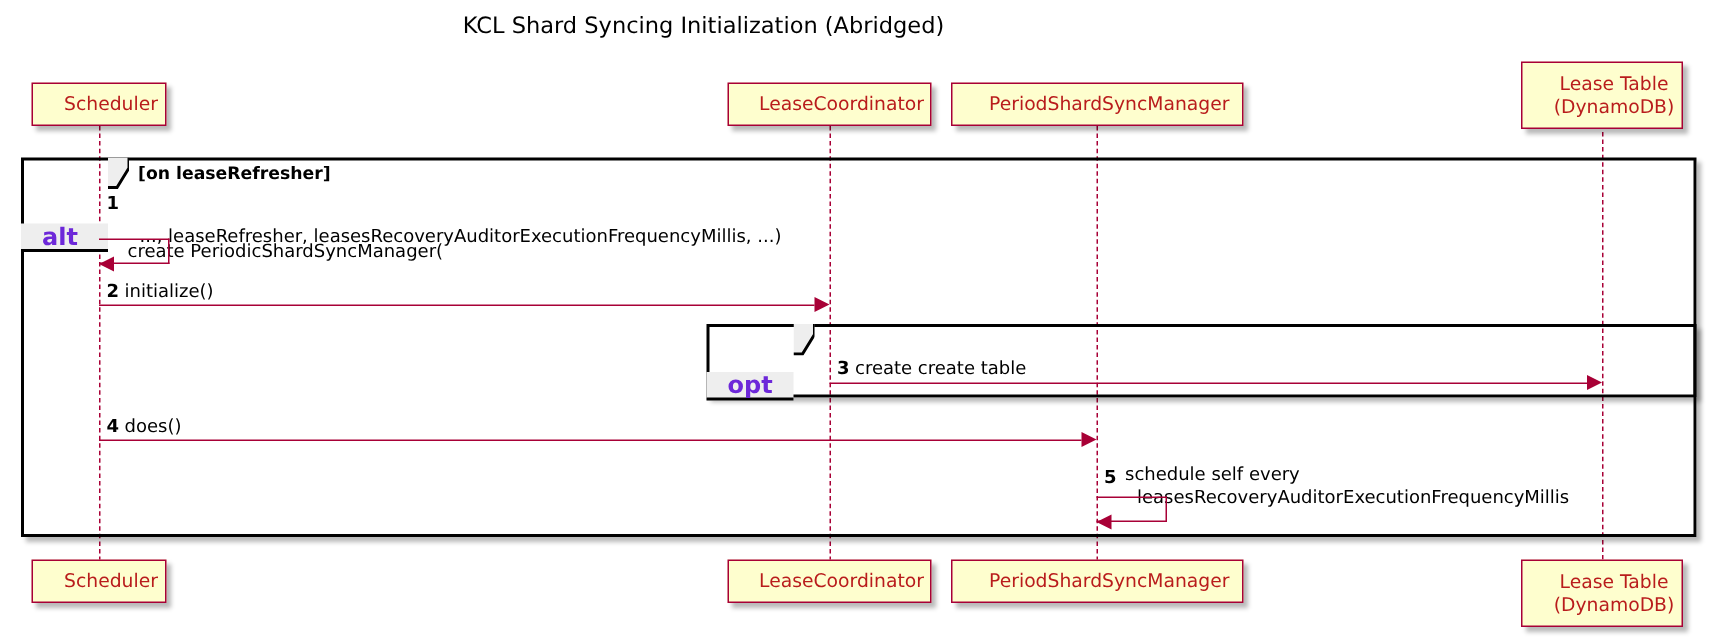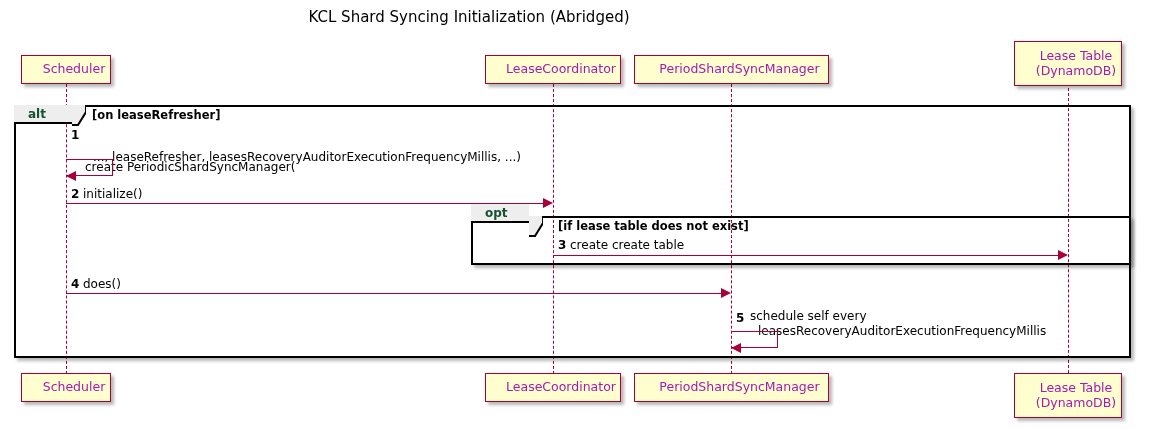--- a/index.html
+++ b/index.html
@@ -7,34 +7,34 @@
        font-family:"DejaVu Sans","Liberation Sans",sans-serif;}
   #diagram{position:absolute;left:0;top:0;width:1151px;height:429px;}
 
   .title{position:absolute;left:0;top:8px;width:938px;text-align:center;
          font-size:15px;color:#000000;font-family:"DejaVu Sans","Liberation Sans",sans-serif;}
 
   
   .participant{position:absolute;background:#FEFECE;border:1.5px solid #A80036;
                box-shadow:3px 3px 3px rgba(0,0,0,0.28);
                display:flex;align-items:center;justify-content:center;
-               font-size:12.5px;color:#a21caf;line-height:1.18;text-align:center;
+               font-size:12.5px;color:#b91c1c;line-height:1.18;text-align:center;
                box-sizing:border-box;padding-left:16px;}
   .participant span{display:block;}
 
   
   .lifeline{position:absolute;width:0;border-left:1px dashed #A80036;}
 
   
   .frag{position:absolute;border:2px solid #000000;background:transparent;box-sizing:border-box;
         box-shadow:3px 3px 3px rgba(0,0,0,0.28);}
   .frag-label{position:absolute;border:2px solid #000000;border-top:none;border-left:none;
               background:#EEEEEE;box-sizing:border-box;
-              font-size:12px;font-weight:bold;color:#14532d;
-              display:flex;align-items:center;padding-left:14px;}
+              font-size:16px;font-weight:bold;color:#6d28d9;
+              display:flex;align-items:center;padding-left:14px;margin-top:44px;}
   .frag-cond{position:absolute;font-size:11.5px;font-weight:bold;color:#000000;white-space:nowrap;}
 
   
   .msg-line{position:absolute;height:0;border-top:1.5px solid #A80036;}
   .arrow-right{position:absolute;width:0;height:0;border-top:5px solid transparent;
                border-bottom:5px solid transparent;border-left:10px solid #A80036;}
   .arrow-left{position:absolute;width:0;height:0;border-top:5px solid transparent;
               border-bottom:5px solid transparent;border-right:10px solid #A80036;}
   .msg-label{position:absolute;font-size:12px;color:#000000;white-space:nowrap;line-height:1.25;}
   .msg-num{font-weight:bold;font-size:12px;}
@@ -91,21 +91,20 @@
   </div>
   <div class="msg-line" style="left:66px;top:203px;width:477px;"></div>
   <div class="arrow-right" style="left:543px;top:198px;"></div>
 
   <div class="frag" style="left:471px;top:216px;width:660px;height:49px;"></div>
   <div class="frag-label" style="left:471px;top:204px;width:58px;height:19px;border-right:none;">opt</div>
   <svg style="position:absolute;left:529px;top:216px;" width="14" height="21">
     <path d="M0,0 L14,0 L14,7 L6,20 L0,20 Z" fill="#EEEEEE" stroke="none"></path>
     <path d="M14,0 L14,7 L6,20 L0,20" fill="none" stroke="#000000" stroke-width="2"></path>
   </svg>
-  <div class="frag-cond" style="left:558px;top:219px;">[if lease table does not exist]</div>
 
   <div class="msg-label" style="left:558px;top:238px;">
     <span class="msg-num">3</span>
     <span style="position:absolute;left:12px;top:0;">create create table</span>
   </div>
   <div class="msg-line" style="left:553px;top:255px;width:505px;"></div>
   <div class="arrow-right" style="left:1058px;top:250px;"></div>
 
   <div class="msg-label" style="left:71px;top:277px;">
     <span class="msg-num">4</span>

